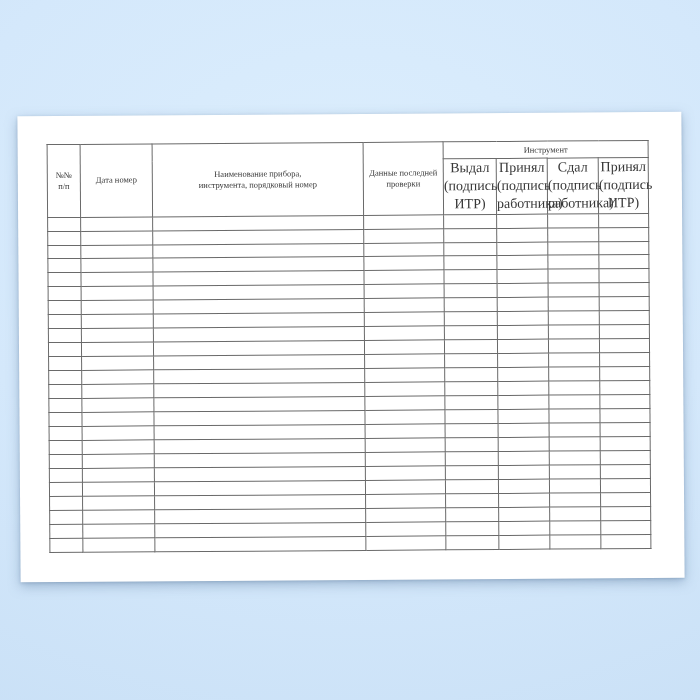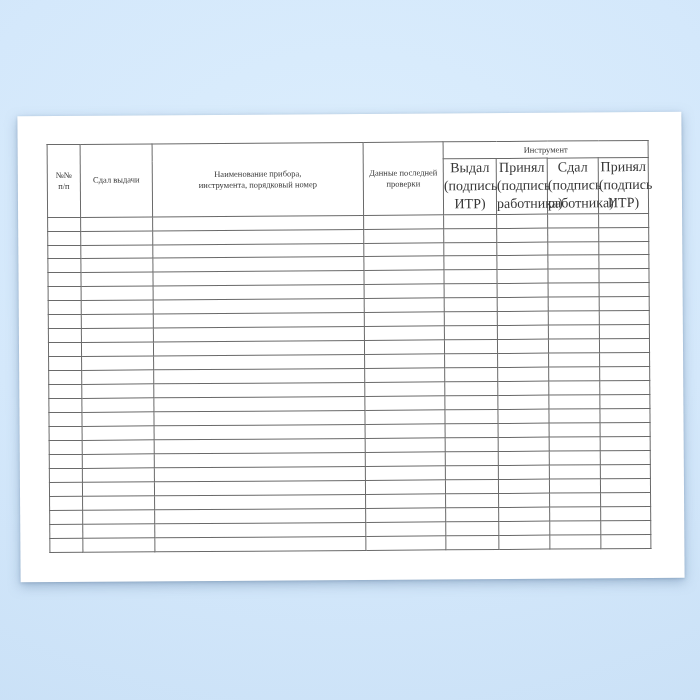--- a/index.html
+++ b/index.html
@@ -85,21 +85,21 @@
       <col class="col-check">
       <col class="col-s1">
       <col class="col-s2">
       <col class="col-s3">
       <col class="col-s4">
     </colgroup>
     <thead>
       <tr class="row-group">
         <th rowspan="2">№№
 п/п</th>
-        <th rowspan="2">Сдал выдачи</th>
+        <th rowspan="2">Дата номер</th>
         <th rowspan="2">Наименование прибора,
 инструмента, порядковый номер</th>
         <th rowspan="2">Данные последней
 проверки</th>
         <th colspan="4" class="group">Инструмент</th>
       </tr>
       <tr class="row-sub">
         <th class="sub">Выдал
 (подпись
 ИТР)</th>

